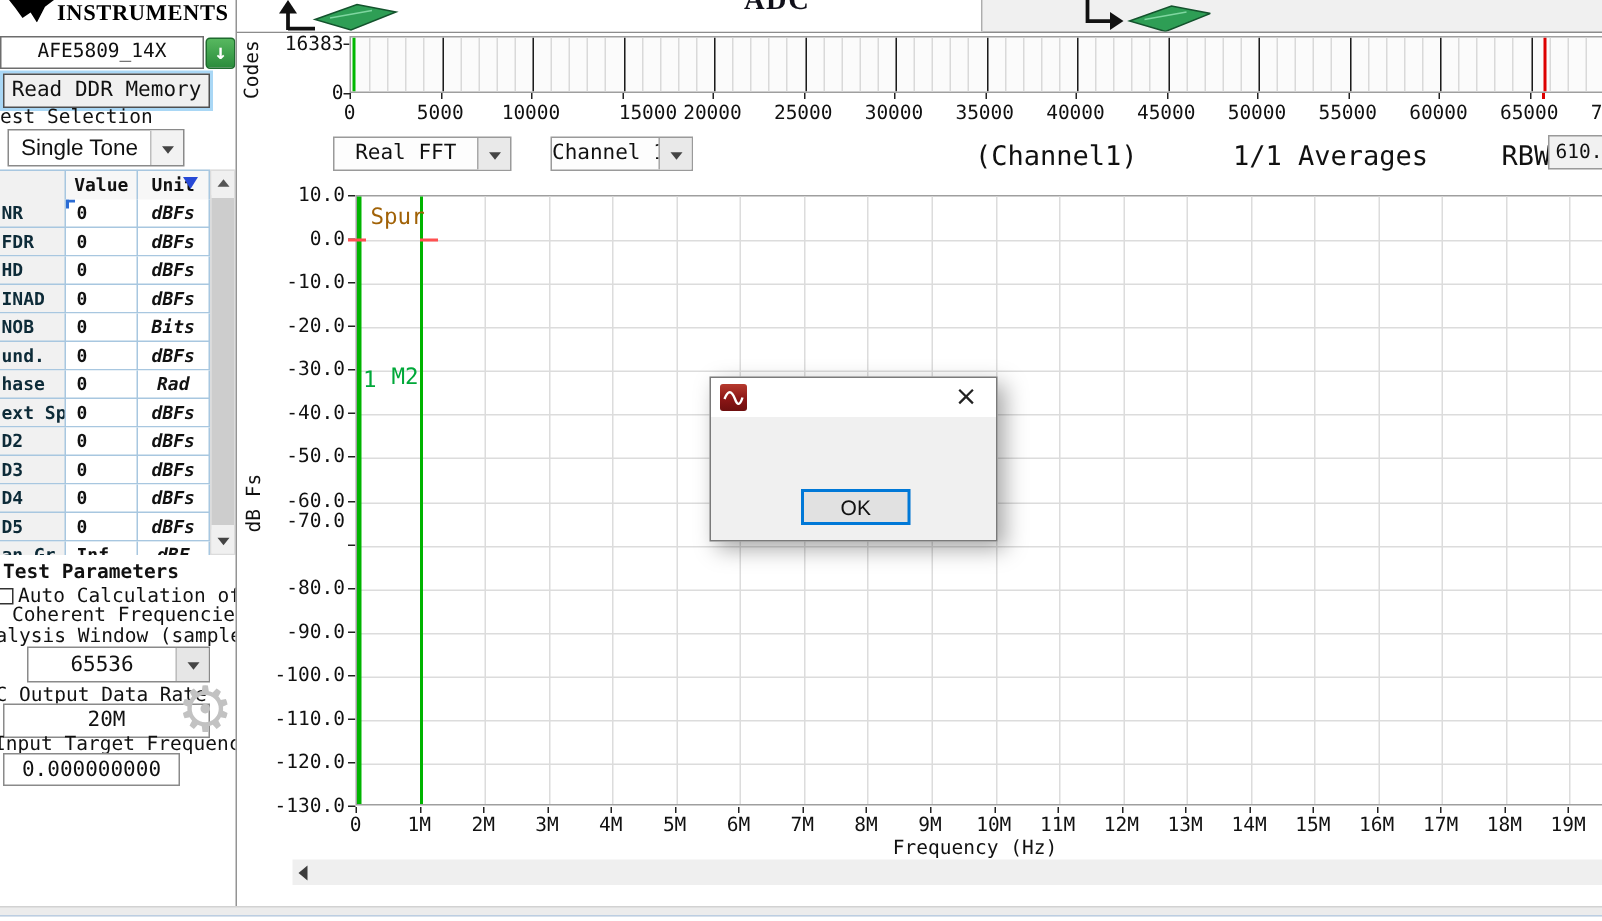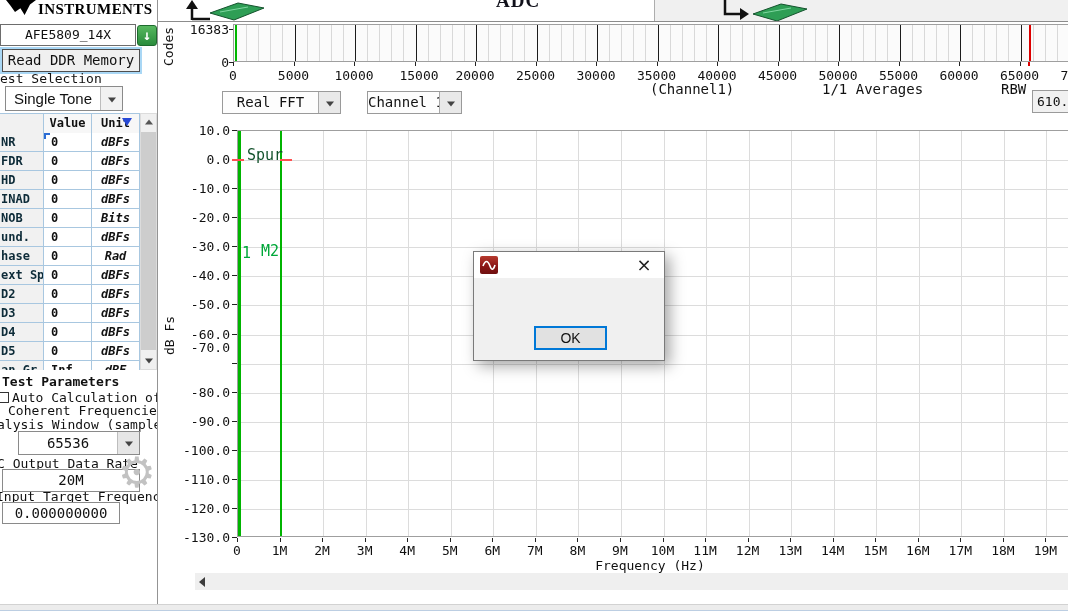--- a/index.html
+++ b/index.html
@@ -83,21 +83,21 @@
   #codes-plot { left:233px; top:24px; width:845px; height:38px; background:#fbfbfb; border:1px solid #9f9f9f; overflow:hidden; }
   #codes-xaxis { left:233px; top:62px; width:845px; height:22px; }
   .gline-v { position:absolute; top:0; width:1px; height:100%; }
   .gline-h { position:absolute; left:0; height:1px; width:100%; }
   .axis-num { position:absolute; font-size:13px; transform:translateX(-50%); white-space:nowrap; }
 
   
   .ring-combo { position:absolute; top:91px; height:23px; border:1px solid #9a9a9a; background:#fdfdfd; }
   .ring-combo .val { position:absolute; left:0; top:0; right:22px; font-size:14px; text-align:center; line-height:21px; white-space:nowrap; }
   .ring-combo .chev-btn { width:22px; background:#e9e9e9; border-left:1px solid #a8a8a8; }
-  .ctrl-text { position:absolute; top:81px; font-size:14px; white-space:nowrap; }
+  .ctrl-text { position:absolute; top:94px; font-size:18px; white-space:nowrap; }
   #rbw-box { left:1032px; top:90px; width:40px; height:23px; border:1px solid #9a9a9a; background:#f1f1f1;
     font-size:13px; line-height:21px; padding-left:4px; overflow:hidden; }
 
   
   #fft-ylabel { left:163px; top:295px; height:60px; font-size:13px; writing-mode:vertical-rl; transform:rotate(180deg); line-height:14px; }
   #fft-plot { left:237px; top:130px; width:840px; height:407px; background:#fff; border:1px solid #9f9f9f; }
   #fft-yaxis { left:180px; top:130px; width:57px; height:407px; }
   #fft-xaxis { left:237px; top:538px; width:840px; height:22px; }
   .cursor-v { position:absolute; top:0; height:100%; }
   .cursor-label { position:absolute; font-size:15px; color:#00a839; }
@@ -371,21 +371,21 @@
       <div class="cursor-v" style="left: 794.97px; width: 2px; background: rgb(221, 0, 0);"></div>
     </div>
   <div id="codes-xaxis" class="abs">
       <div class="tickmark" style="left: 0px; top: 0px; width: 1px; height: 4px;"></div>
       <div class="axis-num" style="left: 0px; top: 6px;">0</div>
       <div class="tickmark" style="left: 60.5px; top: 0px; width: 1px; height: 4px;"></div>
       <div class="axis-num" style="left: 60.5px; top: 6px;">5000</div>
       <div class="tickmark" style="left: 121px; top: 0px; width: 1px; height: 4px;"></div>
       <div class="axis-num" style="left: 121px; top: 6px;">10000</div>
       <div class="tickmark" style="left: 181.5px; top: 0px; width: 1px; height: 4px;"></div>
-      <div class="axis-num" style="left: 186px; top: 6px;">15000</div>
+      <div class="axis-num" style="left: 199px; top: 6px;">15000</div>
       <div class="tickmark" style="left: 242px; top: 0px; width: 1px; height: 4px;"></div>
       <div class="axis-num" style="left: 242px; top: 6px;">20000</div>
       <div class="tickmark" style="left: 302.5px; top: 0px; width: 1px; height: 4px;"></div>
       <div class="axis-num" style="left: 302.5px; top: 6px;">25000</div>
       <div class="tickmark" style="left: 363px; top: 0px; width: 1px; height: 4px;"></div>
       <div class="axis-num" style="left: 363px; top: 6px;">30000</div>
       <div class="tickmark" style="left: 423.5px; top: 0px; width: 1px; height: 4px;"></div>
       <div class="axis-num" style="left: 423.5px; top: 6px;">35000</div>
       <div class="tickmark" style="left: 484px; top: 0px; width: 1px; height: 4px;"></div>
       <div class="axis-num" style="left: 484px; top: 6px;">40000</div>
@@ -484,21 +484,21 @@
       <div class="gline-h" style="top: 261.643px; background: rgb(220, 220, 220);"></div>
       <div class="gline-h" style="top: 290.714px; background: rgb(220, 220, 220);"></div>
       <div class="gline-h" style="top: 319.786px; background: rgb(220, 220, 220);"></div>
       <div class="gline-h" style="top: 348.857px; background: rgb(220, 220, 220);"></div>
       <div class="gline-h" style="top: 377.929px; background: rgb(220, 220, 220);"></div>
       <div class="cursor-v" style="left: 0px; width: 3px; background: rgb(0, 180, 0);"></div>
       <div class="cursor-v" style="left: 41.55px; width: 2px; background: rgb(0, 180, 0);"></div>
       <div class="cursor-label" style="left: 4px; top: 113px; color: rgb(0, 168, 57);">1</div>
       <div class="cursor-label" style="left: 23px; top: 111px; color: rgb(0, 168, 57);">M2</div>
       <div class="spur-dash" style="left: -6px; top: 28.0714px; width: 12px;"></div>
-      <div class="spur-text" style="left: 9px; top: 15px; color: #14532d;">Spur</div>
+      <div class="spur-text" style="left: 9px; top: 4px; color: #a16207;">Spur</div>
       <div class="spur-dash" style="left: 42px; top: 28.0714px; width: 12px;"></div>
     </div>
   <div id="fft-xaxis" class="abs">
       <div class="tickmark" style="left: 0px; top: 0px; width: 1px; height: 4px;"></div>
       <div class="axis-num" style="left: 0px; top: 5px;">0</div>
       <div class="tickmark" style="left: 42.55px; top: 0px; width: 1px; height: 4px;"></div>
       <div class="axis-num" style="left: 42.55px; top: 5px;">1M</div>
       <div class="tickmark" style="left: 85.1px; top: 0px; width: 1px; height: 4px;"></div>
       <div class="axis-num" style="left: 85.1px; top: 5px;">2M</div>
       <div class="tickmark" style="left: 127.65px; top: 0px; width: 1px; height: 4px;"></div>

